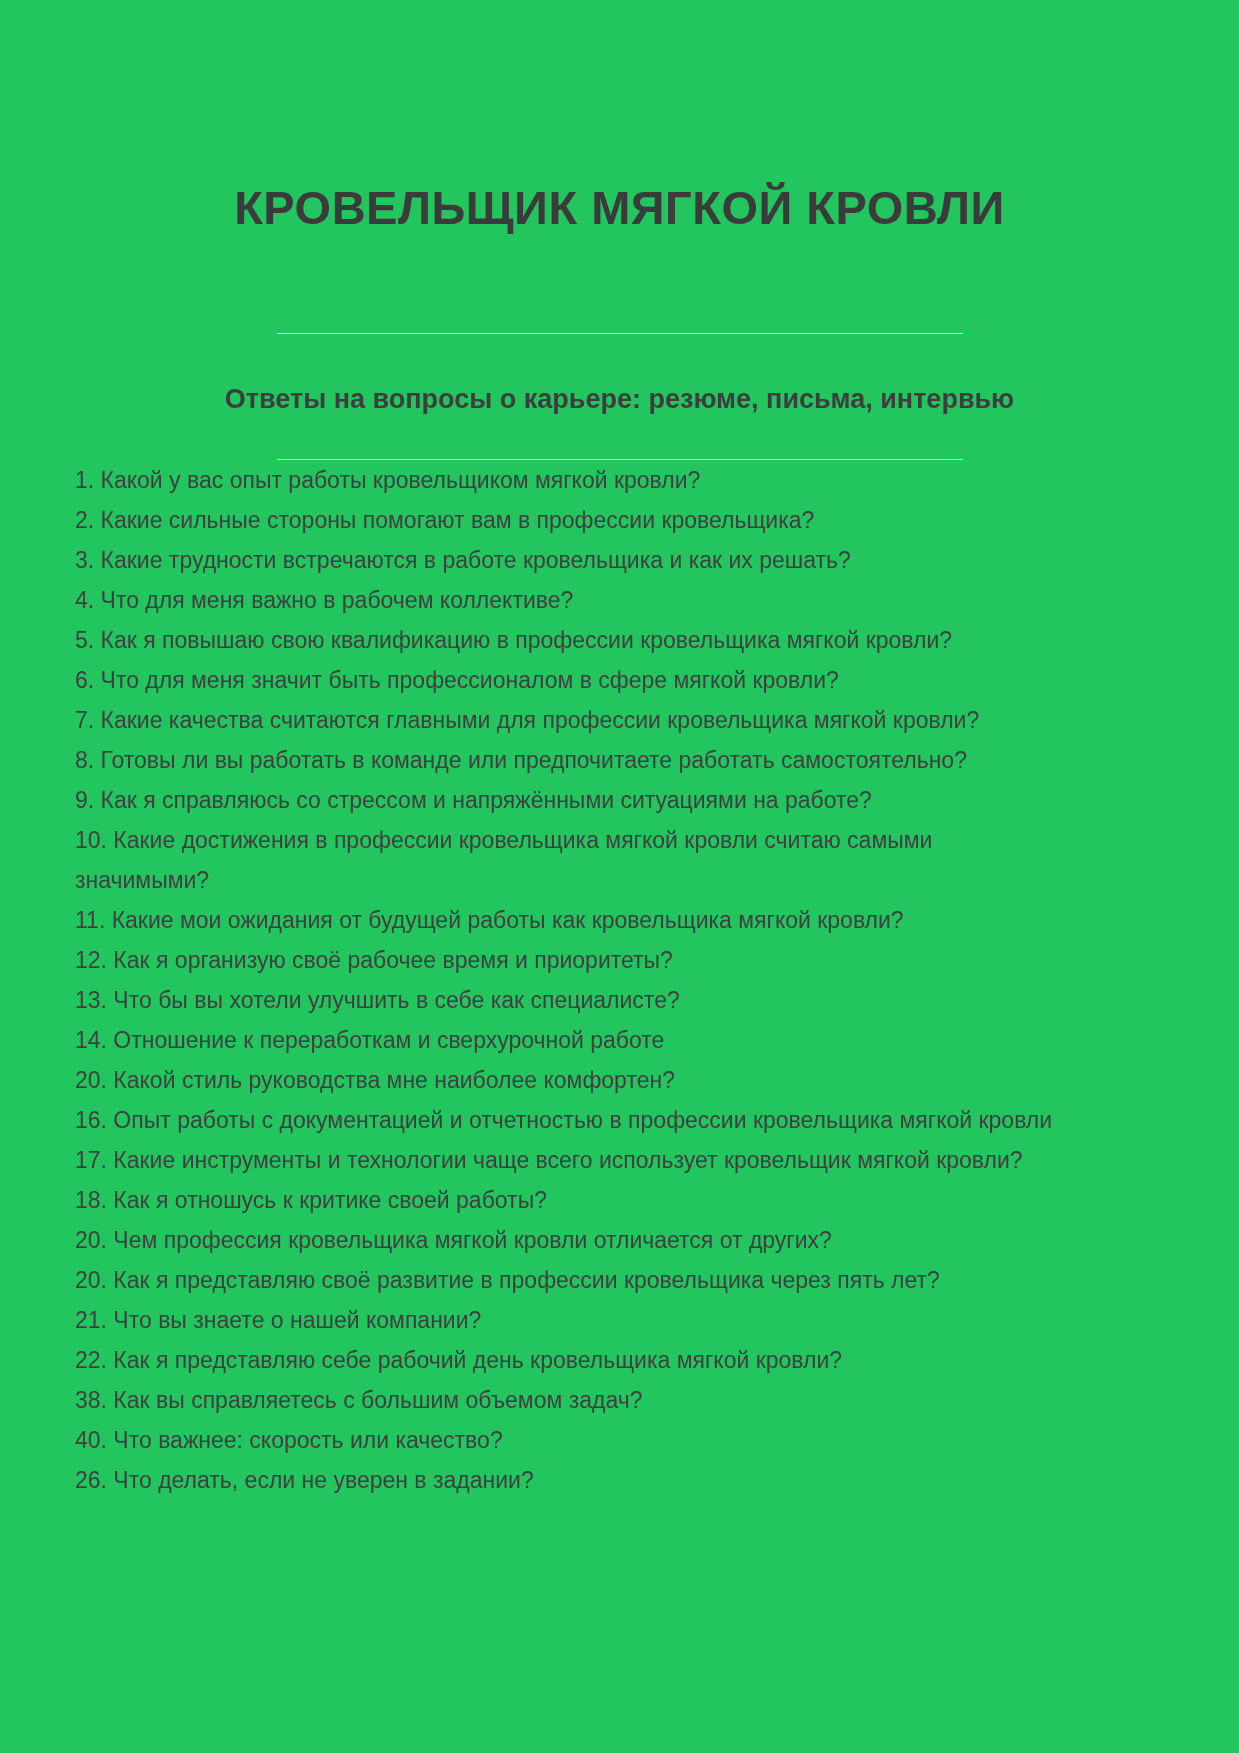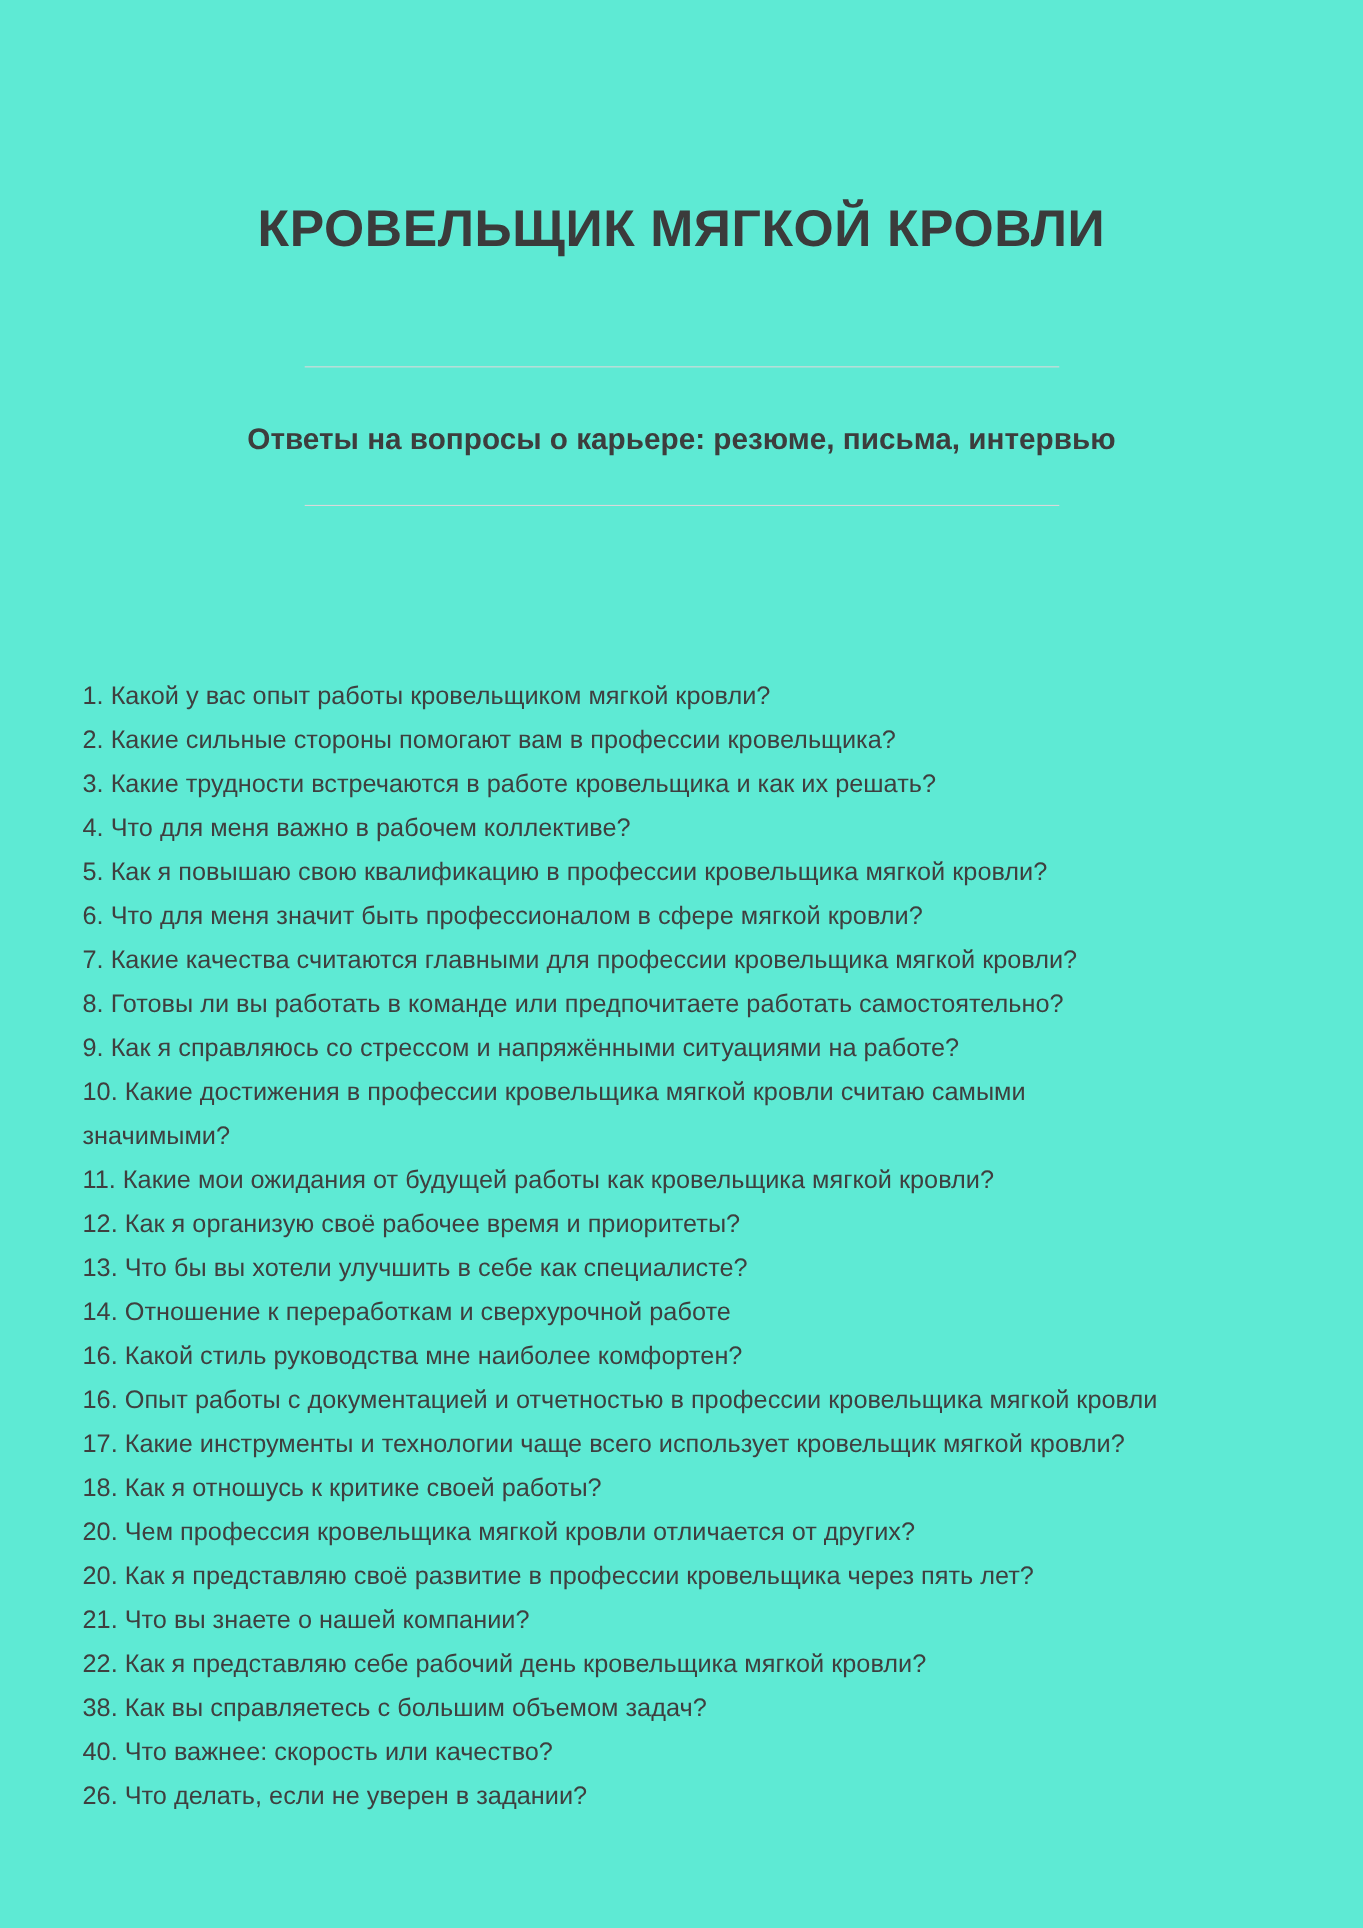--- a/index.html
+++ b/index.html
@@ -6,21 +6,21 @@
   html, body { margin: 0; padding: 0; background: #ffffff; }
   body {
     font-family: "Liberation Sans", "DejaVu Sans", sans-serif;
     color: #3f3f3f;
   }
   .page {
     position: relative;
     width: 1239px;
     height: 1753px;
     margin: 0 auto;
-    background: #5eead4;
+    background: #22c55e;
     overflow: hidden;
   }
   .doc-header {
     text-align: center;
   }
   h1.doc-title {
     margin: 0;
     padding: 0;
     margin-top: 180px;
     font-size: 47px;
@@ -43,21 +43,20 @@
     margin: 11px;
     padding: 0;
     margin-top: 47px;
     font-size: 27px;
     line-height: 36px;
     font-weight: 700;
     color: #3d3d3d;
     text-align: center;
   }
   .questions {
-    margin-top: 152px;
     padding-left: 75px;
     padding-right: 72px;
     font-size: 23px;
     line-height: 40px;
     color: #3f3f3f;
   }
   .q {
     white-space: pre-line;
   }
 </style>
@@ -81,21 +80,21 @@
       <div class="q">6. Что для меня значит быть профессионалом в сфере мягкой кровли?</div>
       <div class="q">7. Какие качества считаются главными для профессии кровельщика мягкой кровли?</div>
       <div class="q">8. Готовы ли вы работать в команде или предпочитаете работать самостоятельно?</div>
       <div class="q">9. Как я справляюсь со стрессом и напряжёнными ситуациями на работе?</div>
       <div class="q">10. Какие достижения в профессии кровельщика мягкой кровли считаю самыми
 значимыми?</div>
       <div class="q">11. Какие мои ожидания от будущей работы как кровельщика мягкой кровли?</div>
       <div class="q">12. Как я организую своё рабочее время и приоритеты?</div>
       <div class="q">13. Что бы вы хотели улучшить в себе как специалисте?</div>
       <div class="q">14. Отношение к переработкам и сверхурочной работе</div>
-      <div class="q">16. Какой стиль руководства мне наиболее комфортен?</div>
+      <div class="q">20. Какой стиль руководства мне наиболее комфортен?</div>
       <div class="q">16. Опыт работы с документацией и отчетностью в профессии кровельщика мягкой кровли</div>
       <div class="q">17. Какие инструменты и технологии чаще всего использует кровельщик мягкой кровли?</div>
       <div class="q">18. Как я отношусь к критике своей работы?</div>
       <div class="q">20. Чем профессия кровельщика мягкой кровли отличается от других?</div>
       <div class="q">20. Как я представляю своё развитие в профессии кровельщика через пять лет?</div>
       <div class="q">21. Что вы знаете о нашей компании?</div>
       <div class="q">22. Как я представляю себе рабочий день кровельщика мягкой кровли?</div>
       <div class="q">38. Как вы справляетесь с большим объемом задач?</div>
       <div class="q">40. Что важнее: скорость или качество?</div>
       <div class="q">26. Что делать, если не уверен в задании?</div>

